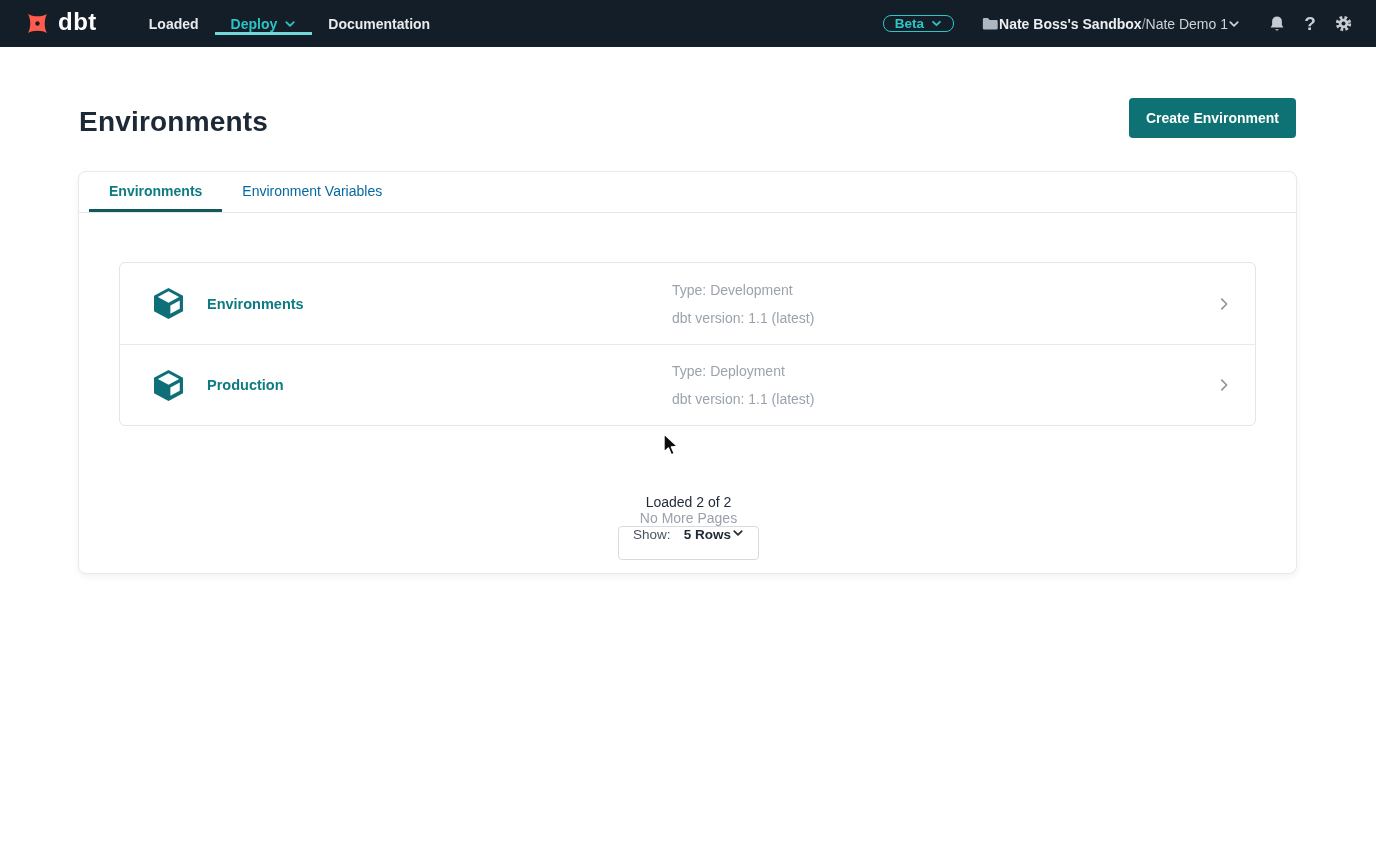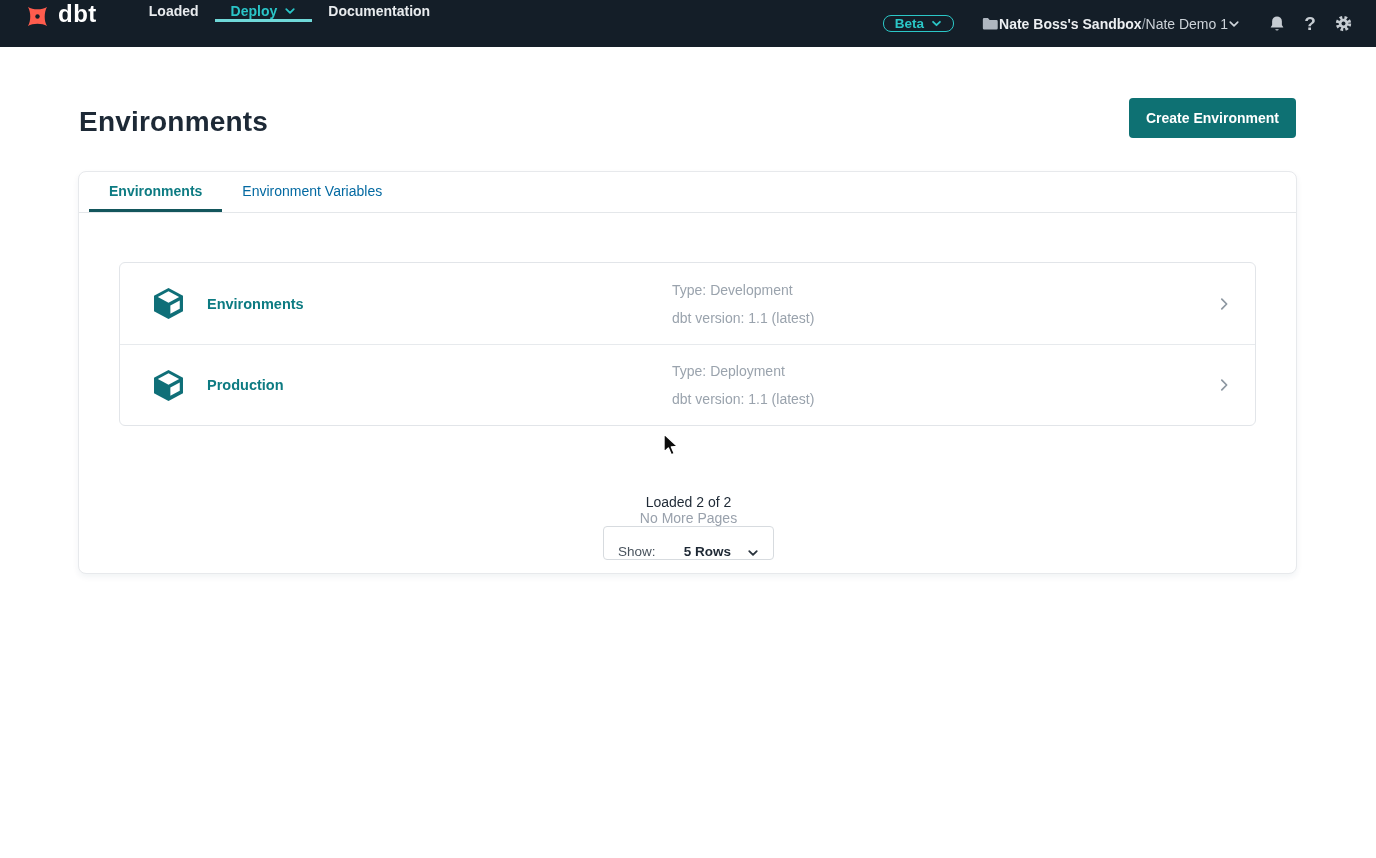--- a/index.html
+++ b/index.html
@@ -1,21 +1,21 @@
 <!DOCTYPE html>
 <html><head>
 <meta charset="utf-8">
 <style>
   * { margin:0; padding:0; box-sizing:border-box; }
   html,body { width:1376px; height:858px; overflow:hidden; background:#ffffff;
     font-family:"Liberation Sans", sans-serif; }
 
   
   .navbar { height:47px; background:#141e28; display:flex; align-items:stretch; color:#e8ebee; }
-  .nav-left { display:flex; align-items:flex-start; }
+  .nav-left { display:flex; align-items:center; }
   .logo { display:flex; align-items:center; gap:7px; padding:0 14px 0 24px; }
   .logo-text { color:#ffffff; font-weight:700; font-size:24px; letter-spacing:0.5px; padding-bottom:4px;}
   .nav-items { display:flex; align-items:stretch; margin-left:22px; }
   .nav-item { display:flex; align-items:center; gap:7px; padding:0 16px; font-size:14px;
     font-weight:700; color:#e8ebee; border-bottom:3px solid transparent; border-top:3px solid transparent; cursor:pointer; }
   .nav-item.active { color:#2ac4c7; border-bottom-color:#6fd8d8; }
   .nav-right { margin-left:auto; display:flex; align-items:center; gap:0; padding-right:22px; }
   .beta-btn { display:flex; align-items:center; gap:7px; border:1.5px solid #2bc7c7; color:#2bc7c7;
     border-radius:8px; padding:0 11px; font-size:13.5px; font-weight:700; cursor:pointer; }
   .crumbs { display:flex; align-items:center; gap:0; margin-left:28px; font-size:14px; }
@@ -50,21 +50,21 @@
   .env-name { margin-left:20px; font-size:14.5px; font-weight:700; color:#0d7b82; }
   .env-meta { position:absolute; left:552px; top:50%; transform:translateY(-50%);
     font-size:14px; color:#9aa3ad; line-height:28px; }
   .row-chevron { position:absolute; right:24px; top:50%; transform:translateY(-50%); display:flex; }
 
   
   .pager { display:flex; align-items:center; margin-top:68px; padding:0 0 0 2px;flex-direction:column; }
   .pager-loaded { font-size:14px; color:#1f2a36; white-space:nowrap; }
   .pager-line { flex:1; height:1px; background:#d9dde1; margin:0 20px; }
   .pager-nomore { font-size:14px; color:#99a1ac; white-space:nowrap; }
-  .show-btn { display:flex; align-items:flex-end; gap:16px; height:34px; padding:0 14px;
+  .show-btn { display:flex; align-items:flex-start; gap:1px; height:34px; padding:0 14px;
     background:#fff; border:1px solid #d7dbdf; border-radius:4px; cursor:pointer;
     font-family:"Liberation Sans", sans-serif; }
   .show-label { font-size:13.5px; color:#4a545e; }
   .show-value { font-size:13.5px; font-weight:700; color:#1e2834;padding-left:12px; }
 
   .cursor { position:absolute; left:660px; top:433px; pointer-events:none; }
 </style>
 </head>
 <body>
 

